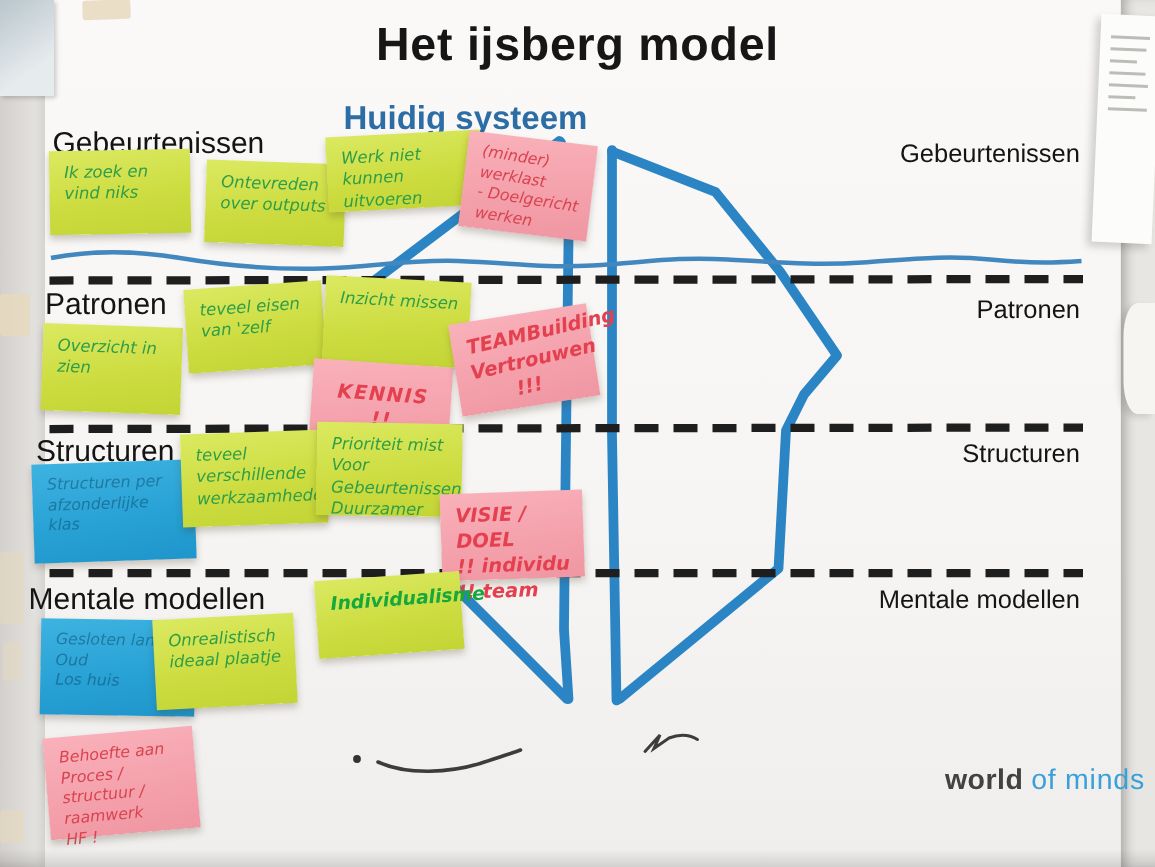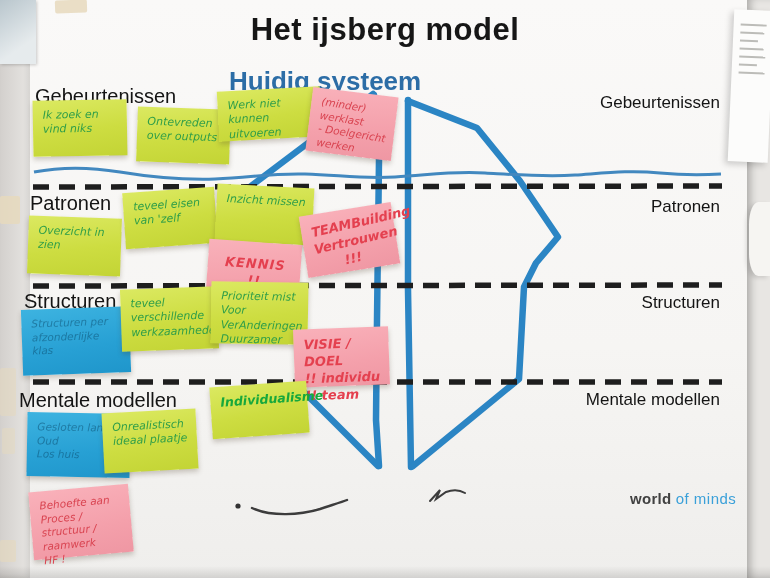--- a/index.html
+++ b/index.html
@@ -17,21 +17,21 @@
                 background:linear-gradient(145deg,#b9c6cd,#e6ebed 70%);box-shadow:1px 1px 3px rgba(0,0,0,.2);z-index:2;}
   .tape{position:absolute;background:#e6d9bd;opacity:.85;border-radius:2px;z-index:6;}
   .t1{left:55px;top:0;width:32px;height:13px;transform:rotate(-2deg);}
   .t2{left:0;top:196px;width:20px;height:28px;}
   .t3{left:0;top:368px;width:16px;height:48px;opacity:.55;}
   .t4{left:2px;top:428px;width:13px;height:26px;opacity:.5;}
   .t5{left:0;top:540px;width:16px;height:22px;opacity:.6;}
   
   .title{position:absolute;left:385px;top:12px;transform:translateX(-50%);
          font-size:31px;font-weight:bold;color:#161616;letter-spacing:.5px;white-space:nowrap;z-index:3;}
-  .colhead{position:absolute;font-size:26px;font-weight:bold;color:#2c6da6;z-index:3;white-space:nowrap;text-align:center;}
+  .colhead{position:absolute;font-size:22px;font-weight:bold;color:#2c6da6;z-index:3;white-space:nowrap;text-align:center;}
   .ch-huidig{left:229px;top:66px;}
   .ch-gewenst{left:424px;top:69px;}
   .lvl{position:absolute;font-weight:normal;color:#141414;z-index:3;white-space:nowrap;}
   .lvl.left{font-size:20px;}
   .lvl.right{font-size:17px;text-align:right;right:50px;}
   .ll0{left:35px;top:85px;} .ll1{left:30px;top:192px;} .ll2{left:24px;top:290px;} .ll3{left:19px;top:389px;}
   .lr0{top:93px;} .lr1{top:197px;} .lr2{top:293px;} .lr3{top:390px;}
   
   .diagram{position:absolute;left:0;top:0;z-index:2;}
   
@@ -46,21 +46,21 @@
   .note.blue .nline{color:rgba(9,68,102,.48);font-size:10.5px;}
   .note.marker .nline{font-weight:bold;font-style:italic;}
   .note.marker.pink .nline{color:#e4404f;font-size:13px;}
   .note.marker.green .nline{color:#17a83c;font-size:12.5px;}
   .note.center{text-align:center;}
   .note.big .nline{font-size:16px;letter-spacing:1px;}
   .note.big{padding-top:14px;}
   .note.tilt .nline{transform:rotate(-4deg);}
   .note.tiltr .nline{transform:rotate(2deg);}
   
-  .logo{position:absolute;left:630px;top:490px;font-size:15px;z-index:3;white-space:nowrap;}
+  .logo{position:absolute;left:630px;top:510px;font-size:19px;z-index:3;white-space:nowrap;}
   .logo .w1{font-weight:bold;color:#424242;letter-spacing:.3px;}
   .logo .w2{color:#3aa0d9;font-weight:500;letter-spacing:.5px;}
   
   .pinned{position:absolute;left:731px;top:10px;width:40px;height:152px;background:#fcfcfb;
           transform:rotate(2.5deg);box-shadow:-3px 3px 6px rgba(0,0,0,.18);z-index:4;padding:8px 5px;box-sizing:border-box;}
   .pinned .pl{height:2px;background:#bcbcb8;margin:6px 2px;}
   .pl:nth-child(2n){width:80%;} .pl:nth-child(3n){width:60%;}
   .curl{position:absolute;left:749px;top:202px;width:21px;height:74px;background:#f6f5f2;
         border-radius:45% 0 0 45%/30% 0 0 30%;box-shadow:-3px 2px 4px rgba(0,0,0,.12);z-index:4;}
 </style>
@@ -159,21 +159,21 @@
       <div class="note blue" style="left: 22px; top: 308px; width: 108px; height: 66px; transform: rotate(-2deg);">
         <div class="nline">Structuren per</div>
         <div class="nline">afzonderlijke klas</div>
       </div>
       <div class="note green" style="left: 121px; top: 288px; width: 97px; height: 62px; transform: rotate(-2deg);">
         <div class="nline">teveel verschillende</div>
         <div class="nline">werkzaamheden</div>
       </div>
       <div class="note green" style="left: 211px; top: 282px; width: 97px; height: 62px; transform: rotate(1deg);">
         <div class="nline">Prioriteit mist</div>
-        <div class="nline">Voor VerAnderingen</div>
+        <div class="nline">Voor Gebeurtenissen</div>
         <div class="nline">Duurzamer</div>
       </div>
       <div class="note pink marker" style="left: 294px; top: 328px; width: 95px; height: 58px; transform: rotate(-2deg);">
         <div class="nline">VISIE / DOEL</div>
         <div class="nline">!! individu</div>
         <div class="nline">!! team</div>
       </div>
       <div class="note green marker center" style="left: 211px; top: 384px; width: 97px; height: 52px; transform: rotate(-4deg);">
         <div class="nline">Individualisme</div>
       </div>

